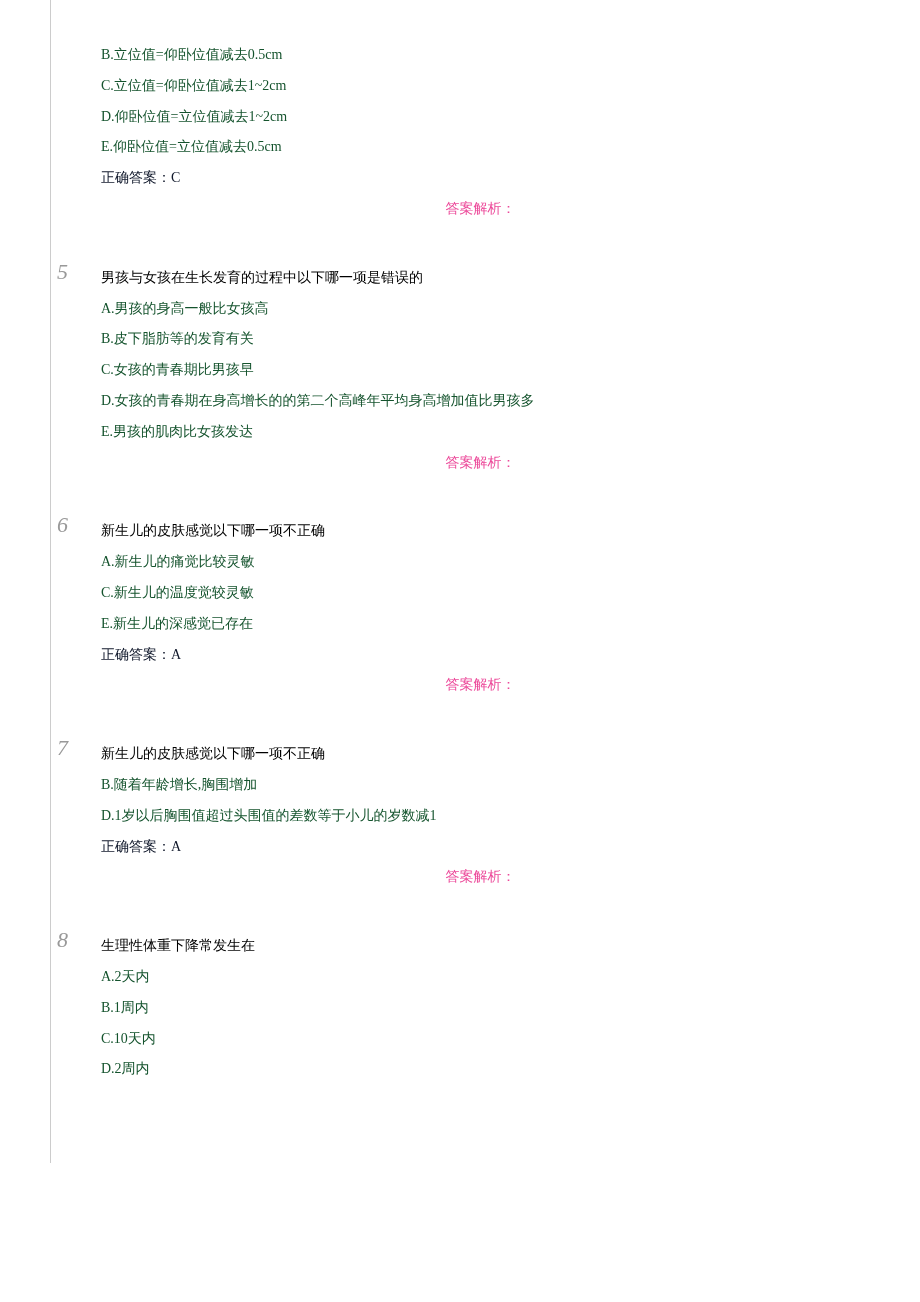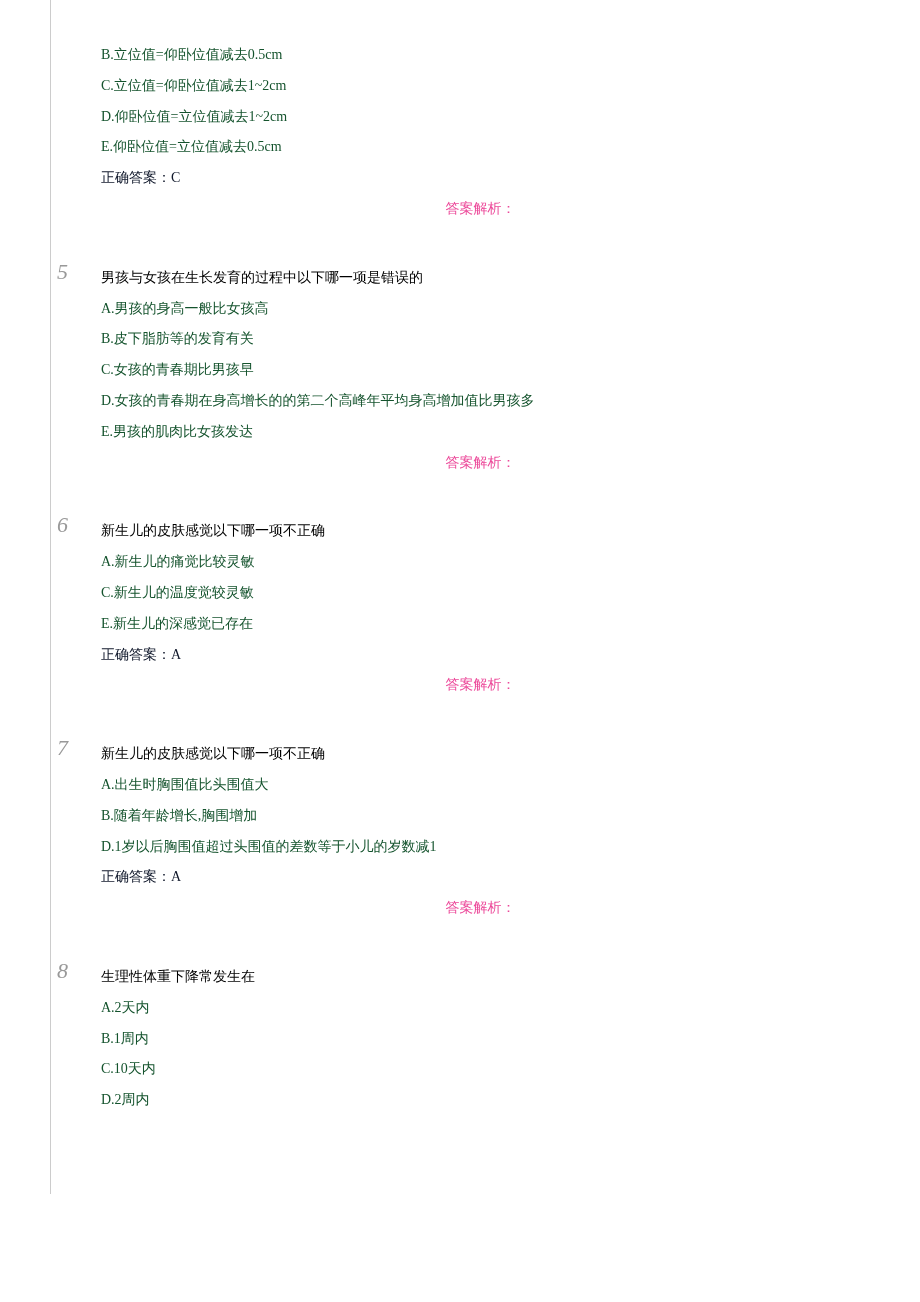--- a/index.html
+++ b/index.html
@@ -95,21 +95,20 @@
     <div class="correct-answer">
       <span>正确答案：</span><span>A</span>
     </div>
     <div class="analysis-label">答案解析：</div>
   </div>
 
   <div class="question-block">
     <div class="q-number">7</div>
     <div class="q-stem">新生儿的皮肤感觉以下哪一项不正确</div>
     <div class="options">
-      <div class="option-line">A.出生时胸围值比头围值大</div>
       <div class="option-line">B.随着年龄增长,胸围增加</div>
       <div class="option-line">D.1岁以后胸围值超过头围值的差数等于小儿的岁数减1</div>
     </div>
     <div class="correct-answer">
       <span>正确答案：</span><span>A</span>
     </div>
     <div class="analysis-label">答案解析：</div>
   </div>
 
   <div class="question-block">

